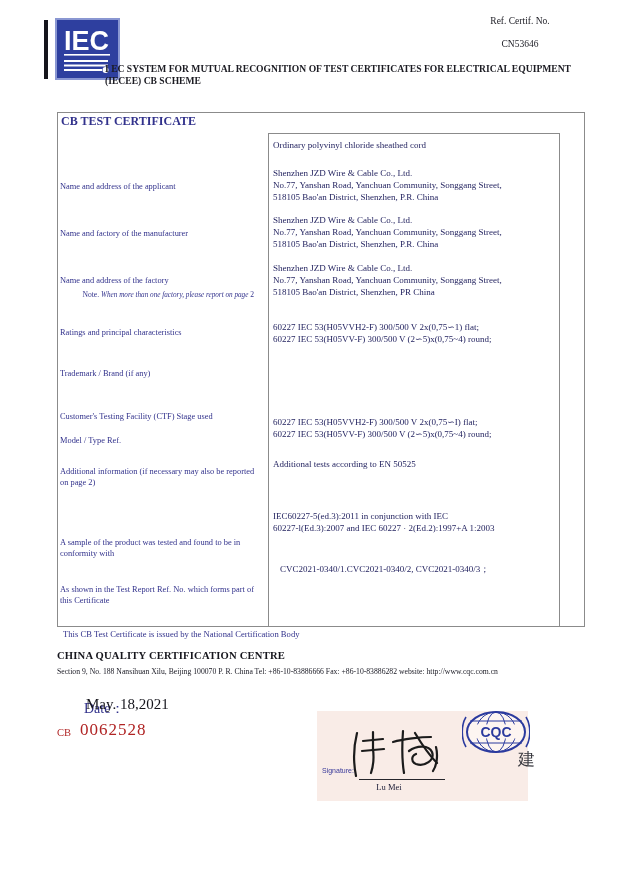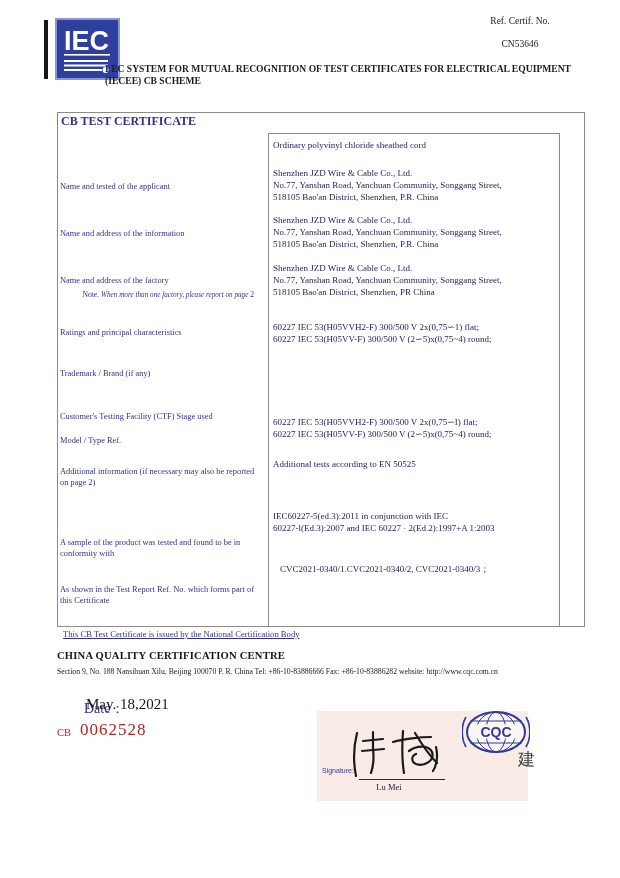--- a/index.html
+++ b/index.html
@@ -16,21 +16,21 @@
   
   .outer-box{left:57px;top:112px;width:528px;height:515px;border:1px solid #8b8b8b;}
   .inner-box{left:268px;top:133px;width:292px;height:494px;border:1px solid #8b8b8b;}
   .cert-title{left:61px;top:114px;font-size:12px;font-weight:bold;color:#32328c;}
   
   .lbl{left:60px;width:206px;font-size:8.4px;color:#32328c;line-height:11px;}
   .val{left:273px;width:283px;font-size:9px;color:#1e1e5c;line-height:12px;}
   .note-line{left:44px;width:210px;font-size:7.6px;color:#32328c;text-align:right;}
   .note-line .it{font-style:italic;font-size:7.2px;}
   
-  .issued{left:63px;top:629px;font-size:8.6px;color:#32328c;text-decoration:underline;}
+  .issued{left:63px;top:629px;font-size:8.6px;color:#32328c;}
   .org-name{left:57px;top:650px;font-size:10.6px;font-weight:bold;color:#15151c;letter-spacing:.2px;}
   .org-address{left:57px;top:667px;width:545px;font-size:7.7px;color:#20202a;}
   .date-label{left:42px;top:700px;font-size:14px;color:#32328c;margin-left:42px;}
   .date-value{left:86px;top:696px;font-size:15px;color:#15151c;}
   .cb-prefix{left:57px;top:727px;font-size:10.5px;color:#b02424;}
   .cb-number{left:80px;top:720px;font-size:17px;color:#b02424;letter-spacing:1px;}
   
   .stamp-bg{left:317px;top:711px;width:211px;height:90px;background:#f9ece7;}
   .sig-svg{left:343px;top:727px;width:110px;height:52px;}
   .sig-label{left:322px;top:767px;font-size:7px;color:#3a3a9a;font-family:"Liberation Sans", sans-serif;}
@@ -60,22 +60,22 @@
   <div class="abs ref-label">Ref. Certif. No.</div>
   <div class="abs ref-number">CN53646</div>
 
   <div class="abs scheme ml">I EC SYSTEM FOR MUTUAL RECOGNITION OF TEST CERTIFICATES FOR ELECTRICAL EQUIPMENT
 (IECEE) CB SCHEME</div>
 
   <div class="abs outer-box"></div>
   <div class="abs inner-box"></div>
   <div class="abs cert-title">CB TEST CERTIFICATE</div>
 
-  <div class="abs lbl" style="top:181px">Name and tested of the applicant</div>
-  <div class="abs lbl" style="top:228px">Name and address of the information</div>
+  <div class="abs lbl" style="top:181px">Name and address of the applicant</div>
+  <div class="abs lbl" style="top:228px">Name and factory of the manufacturer</div>
   <div class="abs lbl" style="top:275px">Name and address of the factory</div>
   <div class="abs note-line" style="top:290px"><span>Note. </span><span class="it">When more than one factory, please report on page </span><span>2</span></div>
   <div class="abs lbl" style="top:327px">Ratings and principal characteristics</div>
   <div class="abs lbl" style="top:368px">Trademark / Brand (if any)</div>
   <div class="abs lbl" style="top:411px">Customer's Testing Facility (CTF) Stage used</div>
   <div class="abs lbl" style="top:435px">Model / Type Ref.</div>
   <div class="abs lbl ml" style="top:466px">Additional information (if necessary may also be reported
 on page 2)</div>
   <div class="abs lbl ml" style="top:537px">A sample of the product was tested and found to be in
 conformity with</div>

